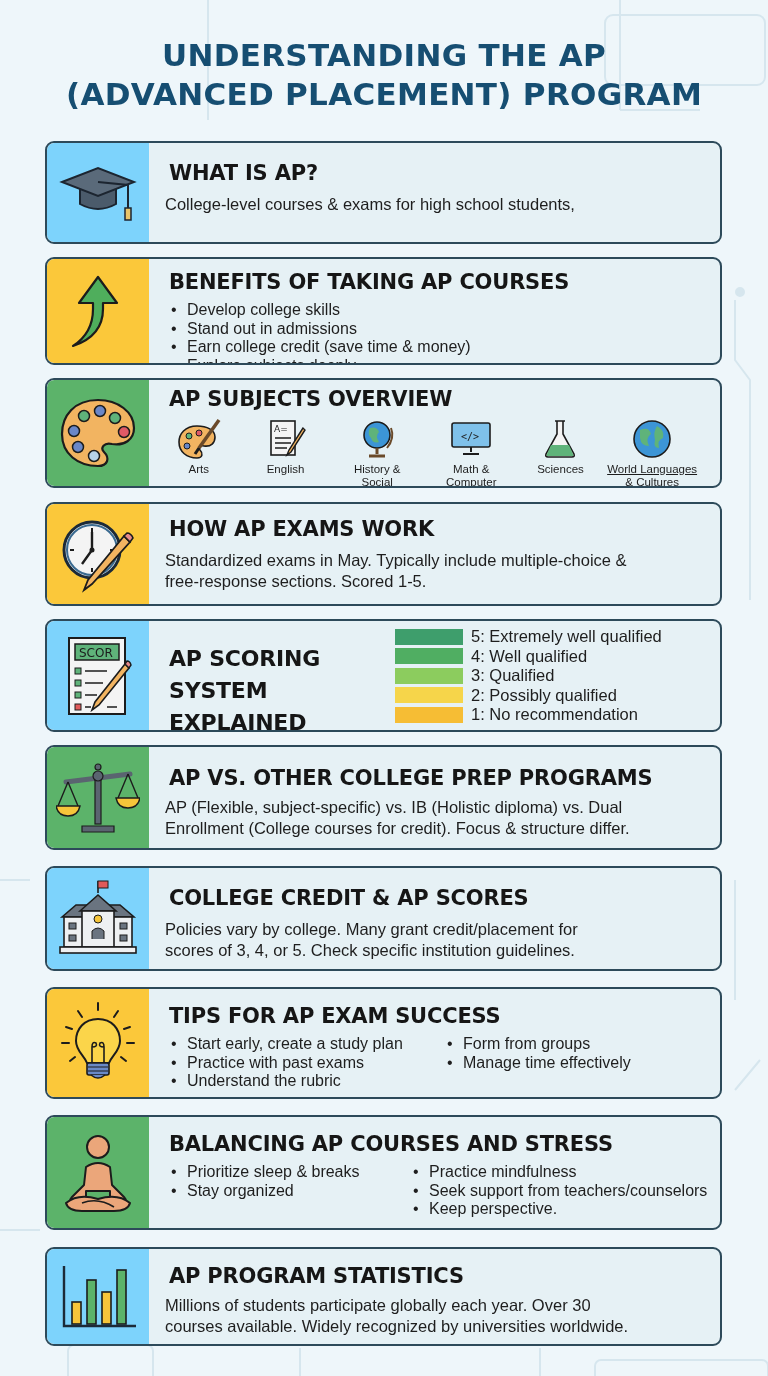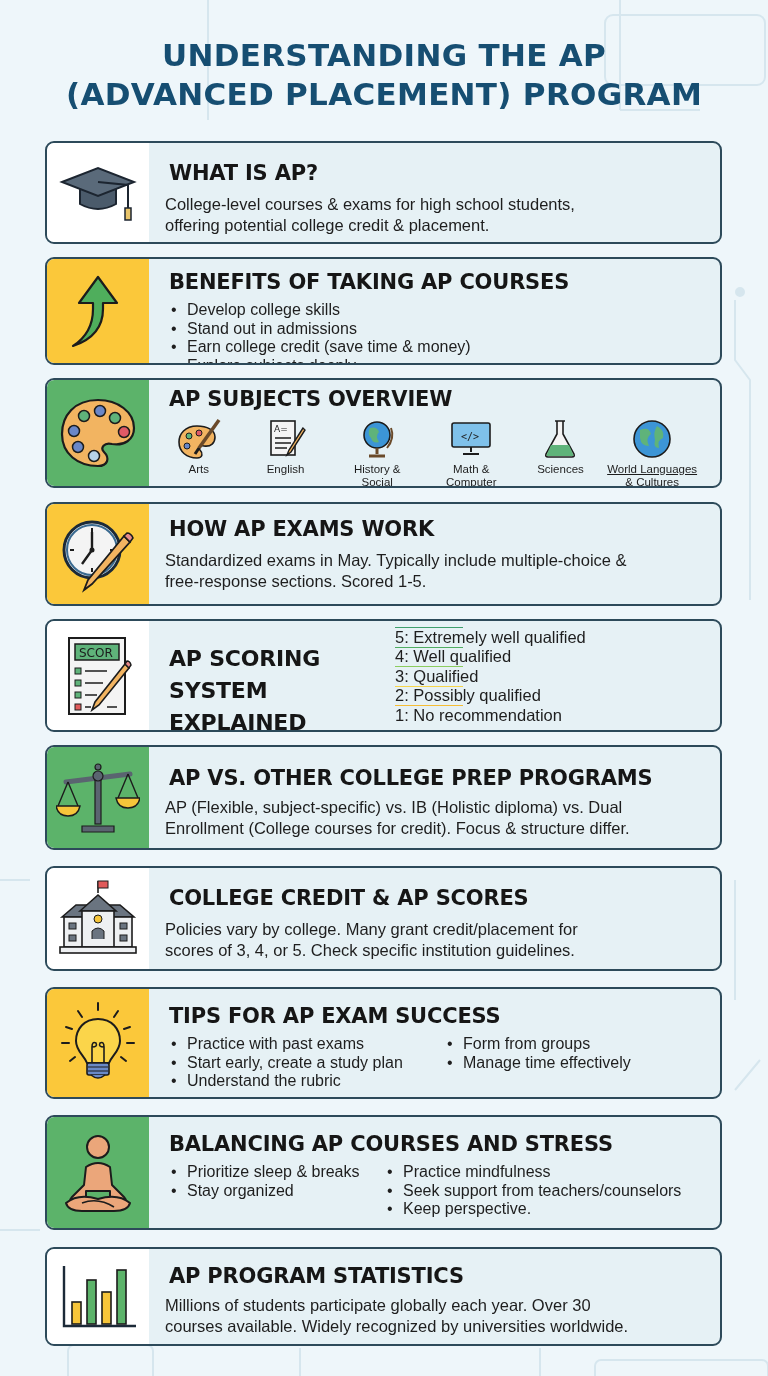--- a/index.html
+++ b/index.html
@@ -21,21 +21,21 @@
     background: #e6f1f5;
     border: 2px solid #2d4a5a; border-radius: 9px;
     box-sizing: border-box; overflow: hidden;
   }
   .card .icon-box {
     position: absolute; left: 0; top: 0; bottom: 0; width: 102px;
     display: flex; align-items: center; justify-content: center;
     border-radius: 7px 0 0 7px;
   }
   .card .icon-box svg { display: block; }
-  .blue { background: #ffffff; }
+  .blue { background: #7dd3fc; }
   .yellow { background: #fbc83a; }
   .green { background: #5cb36a; }
   .card .content {
     position: absolute; left: 118px; right: 10px; top: 8px;
     color: #1c1c1c;
   }
   .card h2 {
     margin: 4px; font-family: "DejaVu Sans", sans-serif; font-weight: bold;
     font-size: 21px; line-height: 30px; color: #161616; letter-spacing: -0.2px;
   }
@@ -49,21 +49,21 @@
   .card li::before {
     content: "\2022"; position: absolute; left: 6px; top: 0;
   }
   .cols { display: flex; }
   .subjects { display: flex; margin-top: 2px; }
   .subject {
     width: 92px; text-align: center; display: flex; flex-direction: column; align-items: center;
   }
   .subject svg { display: block; height: 42px; }
   .subject span { font-size: 11.5px; line-height: 12.5px; color: #1e1e1e; margin-top: 3px; }
-  .score-row { display: flex; height: 19.5px; flex-direction: column; }
+  .score-row { display: flex; align-items: center; height: 19.5px; }
   .score-bar { width: 68px; height: 16px; margin-right: 8px; }
   .score-row span { font-size: 16.5px; color: #1e1e1e; }
 </style>
 </head>
 <body>
 
 <svg class="bg-deco" width="768" height="1376" viewBox="0 0 768 1376">
   <g stroke="#d6e6ee" stroke-width="2" fill="none">
     <path d="M208 0 V120"></path>
     <path d="M620 0 V110 M620 110 H700"></path>
@@ -90,21 +90,20 @@
       <path d="M22 30 V46 Q40 56 58 46 V30 Z" fill="#4b5b6b" stroke="#1c2530" stroke-width="2"></path>
       <polygon points="4,24 40,10 76,24 40,38" fill="#5a6a7a" stroke="#1c2530" stroke-width="2"></polygon>
       <path d="M40 24 L70 27 V52" stroke="#1c2530" stroke-width="2" fill="none"></path>
       <rect x="67" y="50" width="6" height="12" fill="#e8c46a" stroke="#1c2530" stroke-width="1.5"></rect>
     </svg>
   </div>
   <div class="content" style="top:11px;">
     <h2>WHAT IS AP?</h2>
     <p style="margin-top:6px;">
       <span>College-level courses &amp; exams for high school students,</span><br>
-      <span>offering potential college credit &amp; placement.</span>
     </p>
   </div>
 </div>
 
 <div class="card" style="top:257px;height:108px;">
   <div class="icon-box yellow">
     <svg width="70" height="80" viewBox="0 0 70 80">
       <path d="M10 75 Q40 65 40 38 L40 32 L54 32 L35 6 L16 32 L30 32 L30 38 Q30 62 10 75 Z" fill="#4fae5c" stroke="#1c1c1c" stroke-width="2.2" stroke-linejoin="round"></path>
     </svg>
   </div>
@@ -323,22 +322,22 @@
       <path d="M34 62 V46 Q34 40 38 42 Q40 46 34 46 M46 62 V46 Q46 40 42 42 Q40 46 46 46" stroke="#1c1c1c" stroke-width="1.6" fill="none"></path>
       <rect x="29" y="62" width="22" height="12" rx="2" fill="#6a8ac8" stroke="#1c1c1c" stroke-width="1.6"></rect>
       <path d="M30 66 H50 M30 70 H50" stroke="#1c1c1c" stroke-width="1.2"></path>
       <path d="M33 74 Q40 80 47 74" fill="#6a8ac8" stroke="#1c1c1c" stroke-width="1.6"></path>
     </svg>
   </div>
   <div class="content" style="top:8px;">
     <h2>TIPS FOR AP EXAM SUCCESS</h2>
     <div class="cols" style="margin-top:4px;">
       <ul style="width:276px;">
+        <li>Start early, create a study plan</li>
         <li>Practice with past exams</li>
-        <li>Start early, create a study plan</li>
         <li>Understand the rubric</li>
       </ul>
       <ul>
         <li>Form from groups</li>
         <li>Manage time effectively</li>
       </ul>
     </div>
   </div>
 </div>
 
@@ -346,21 +345,21 @@
   <div class="icon-box green">
     <svg width="80" height="84" viewBox="0 0 80 84">
       <circle cx="40" cy="16" r="11" fill="#eba67a" stroke="#1c1c1c" stroke-width="2"></circle>
       <path d="M28 36 Q40 28 52 36 L54 54 L66 66 Q70 70 64 72 L52 66 L52 60 L28 60 L28 66 L16 72 Q10 70 14 66 L26 54 Z" fill="#eba67a" stroke="#1c1c1c" stroke-width="2" stroke-linejoin="round"></path>
       <path d="M8 72 Q20 62 40 68 Q60 62 72 72 Q70 80 56 80 L24 80 Q10 80 8 72 Z" fill="#eba67a" stroke="#1c1c1c" stroke-width="2"></path>
       <path d="M24 72 Q40 66 56 76" stroke="#1c1c1c" stroke-width="1.6" fill="none"></path>
     </svg>
   </div>
   <div class="content" style="top:8px;">
     <h2>BALANCING AP COURSES AND STRESS</h2>
-    <div class="cols" style="margin-top:4px;">
+    <div class="cols" style="margin-top:4px;gap:26px;">
       <ul style="width:216px;">
         <li>Prioritize sleep &amp; breaks</li>
         <li>Stay organized</li>
       </ul>
       <ul>
         <li>Practice mindfulness</li>
         <li>Seek support from teachers/counselors</li>
         <li>Keep perspective.</li>
       </ul>
     </div>

